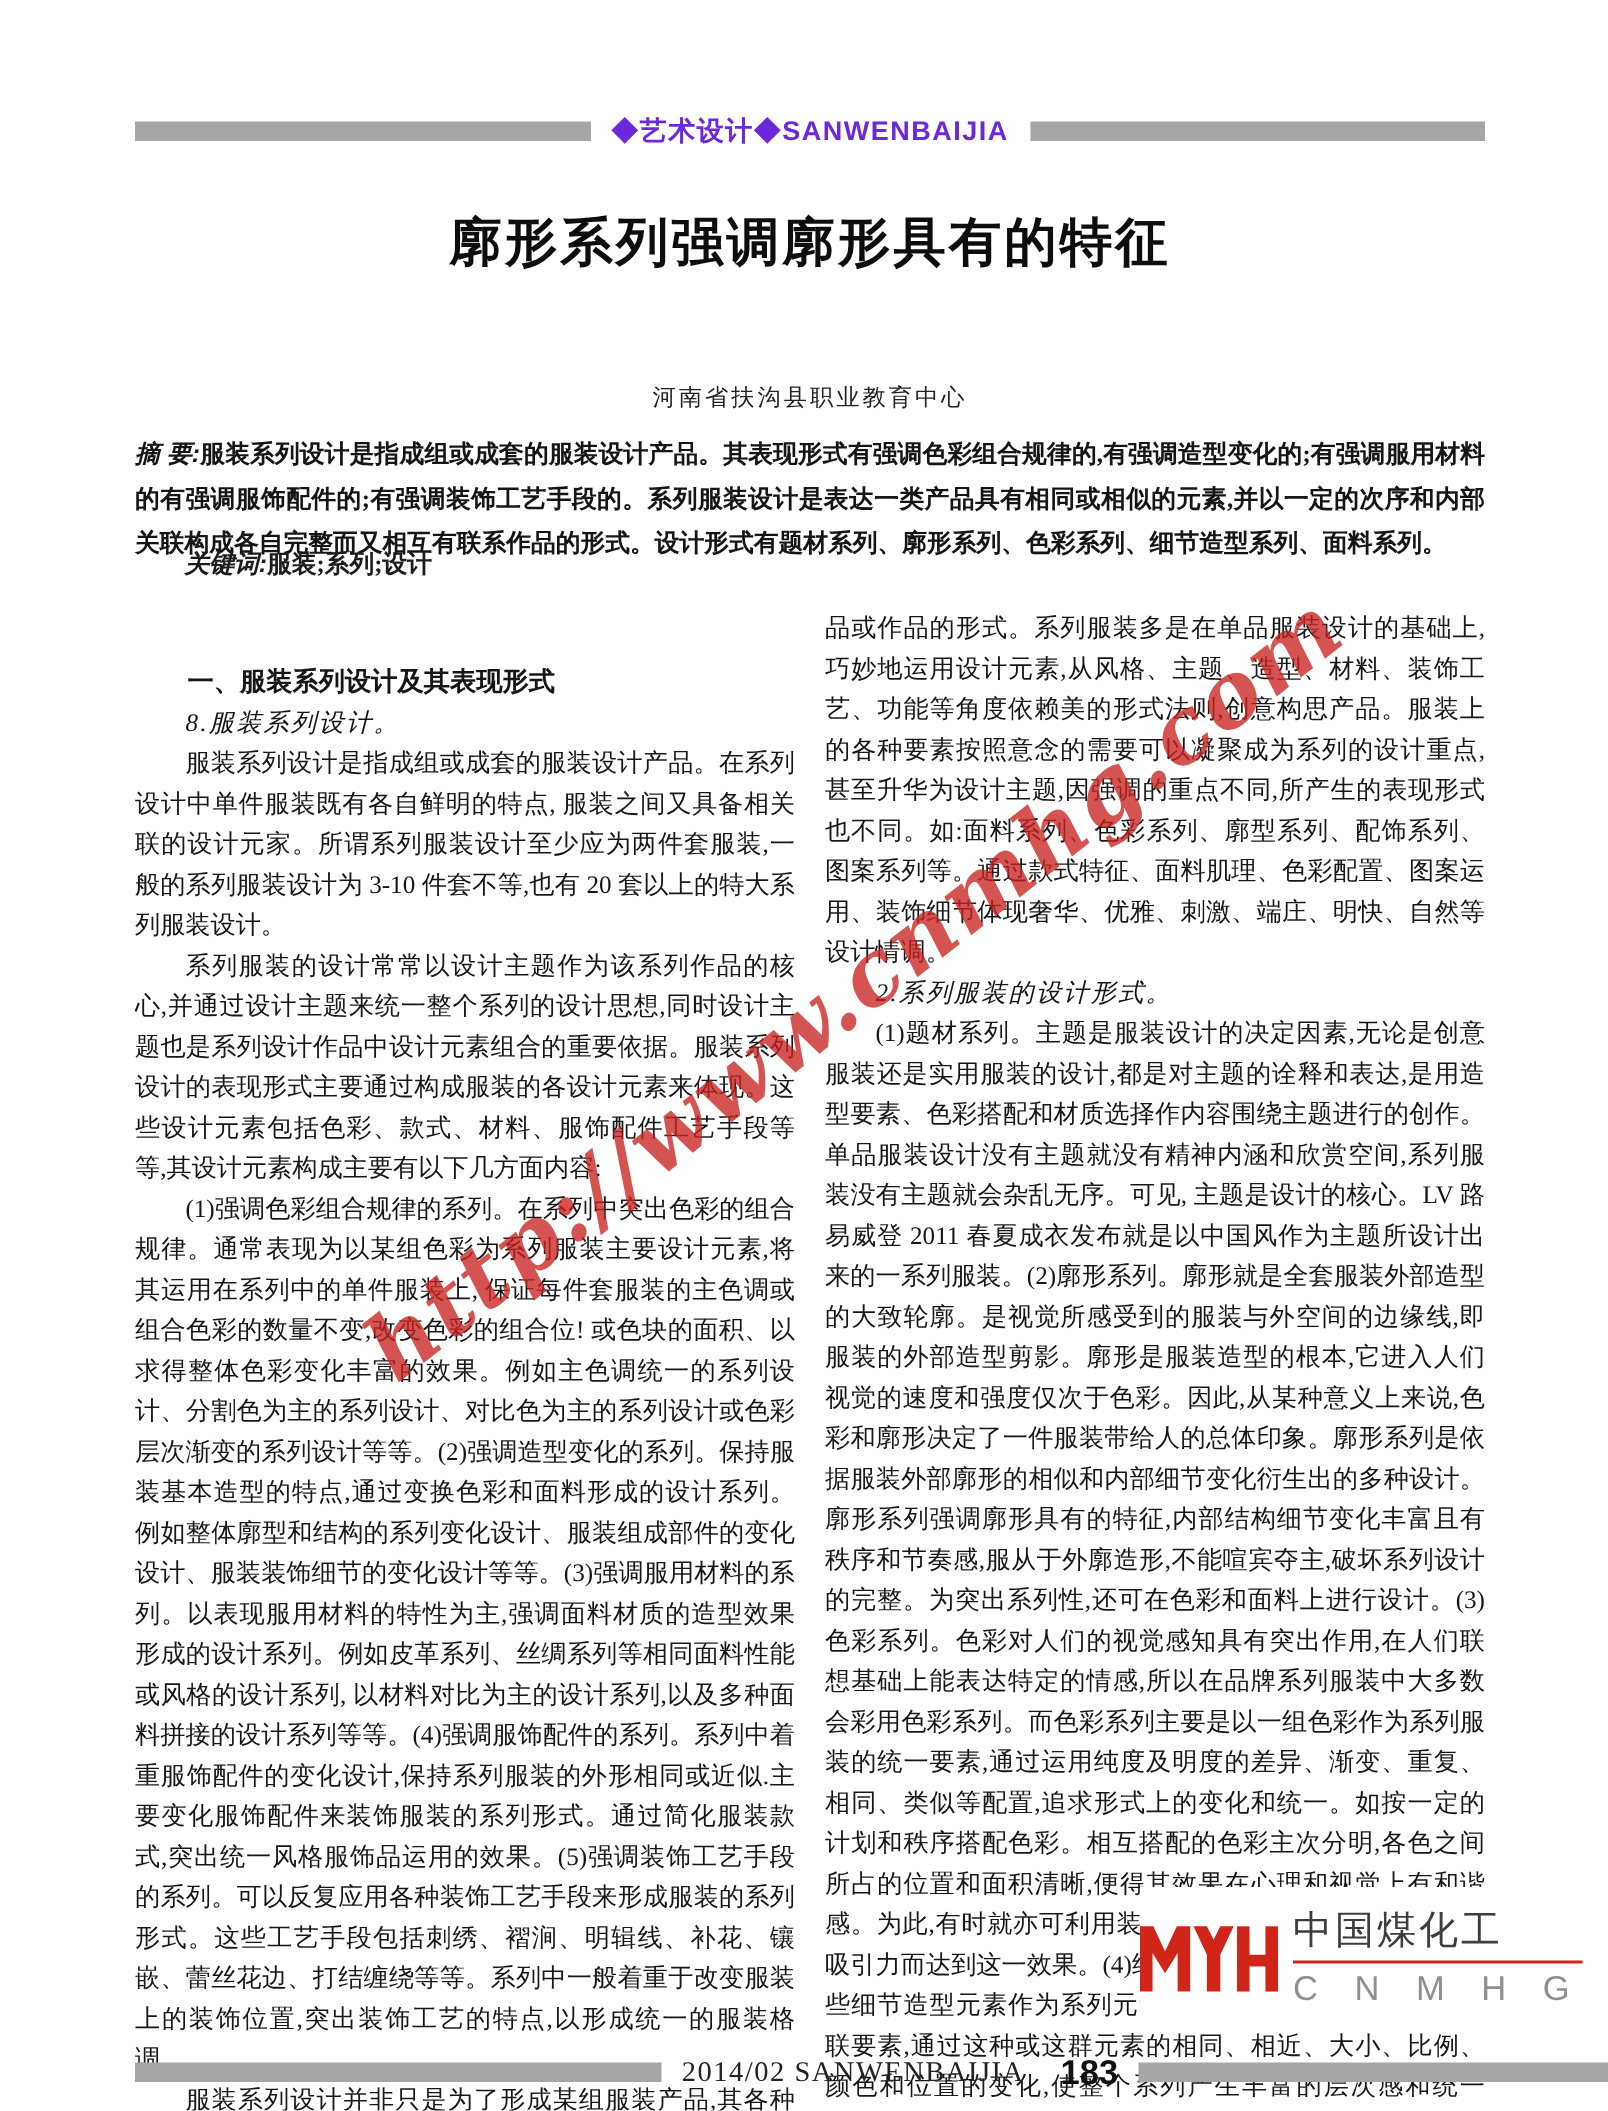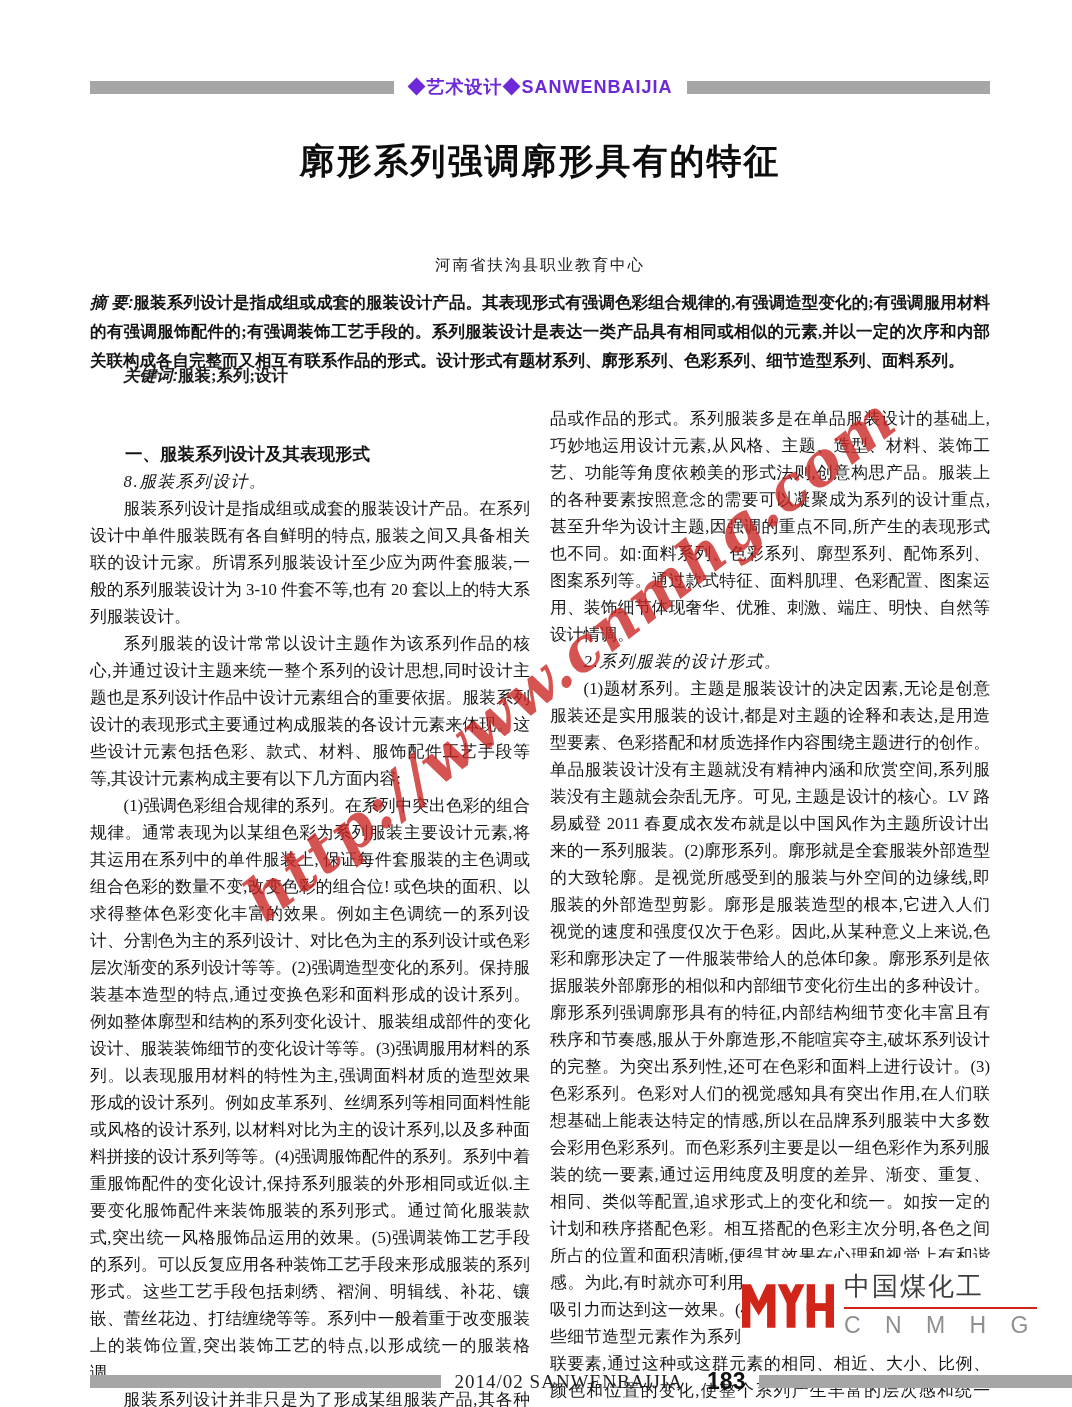--- a/index.html
+++ b/index.html
@@ -43,21 +43,21 @@
           text-indent:2em;font-size:17.5px;margin-top:36px;}
   .blk.sub{text-indent:2em;font-style:italic;letter-spacing:1.5px;}
 
   
   .watermark{position:absolute;left:252px;top:872px;transform:rotate(-38deg);
              transform-origin:0 50%;font-family:"DejaVu Serif",serif;
              font-style:italic;font-weight:bold;font-size:60px;letter-spacing:2px;
              color:rgba(201,34,32,0.78);white-space:nowrap;pointer-events:none;z-index:5;}
 
   
-  .logo-stamp{position:absolute;left:742px;top:1258px;width:256px;height:92px;
+  .logo-stamp{position:absolute;left:760px;top:1258px;width:256px;height:92px;
               background:#ffffff;z-index:6;display:flex;align-items:center;gap:10px;}
   .logo-mark{flex:0 0 auto;}
   .logo-texts{display:flex;flex-direction:column;justify-content:center;}
   .logo-cn{font-family:"Liberation Sans",sans-serif;font-size:26px;color:#3d3d3d;
            letter-spacing:2px;border-bottom:2px solid #d2251a;padding-bottom:3px;
            white-space:nowrap;}
   .logo-latin{font-family:"Liberation Sans",sans-serif;font-size:23px;color:#8f8f8f;
               letter-spacing:9px;margin-top:3px;white-space:nowrap;}
 </style>
 </head>

